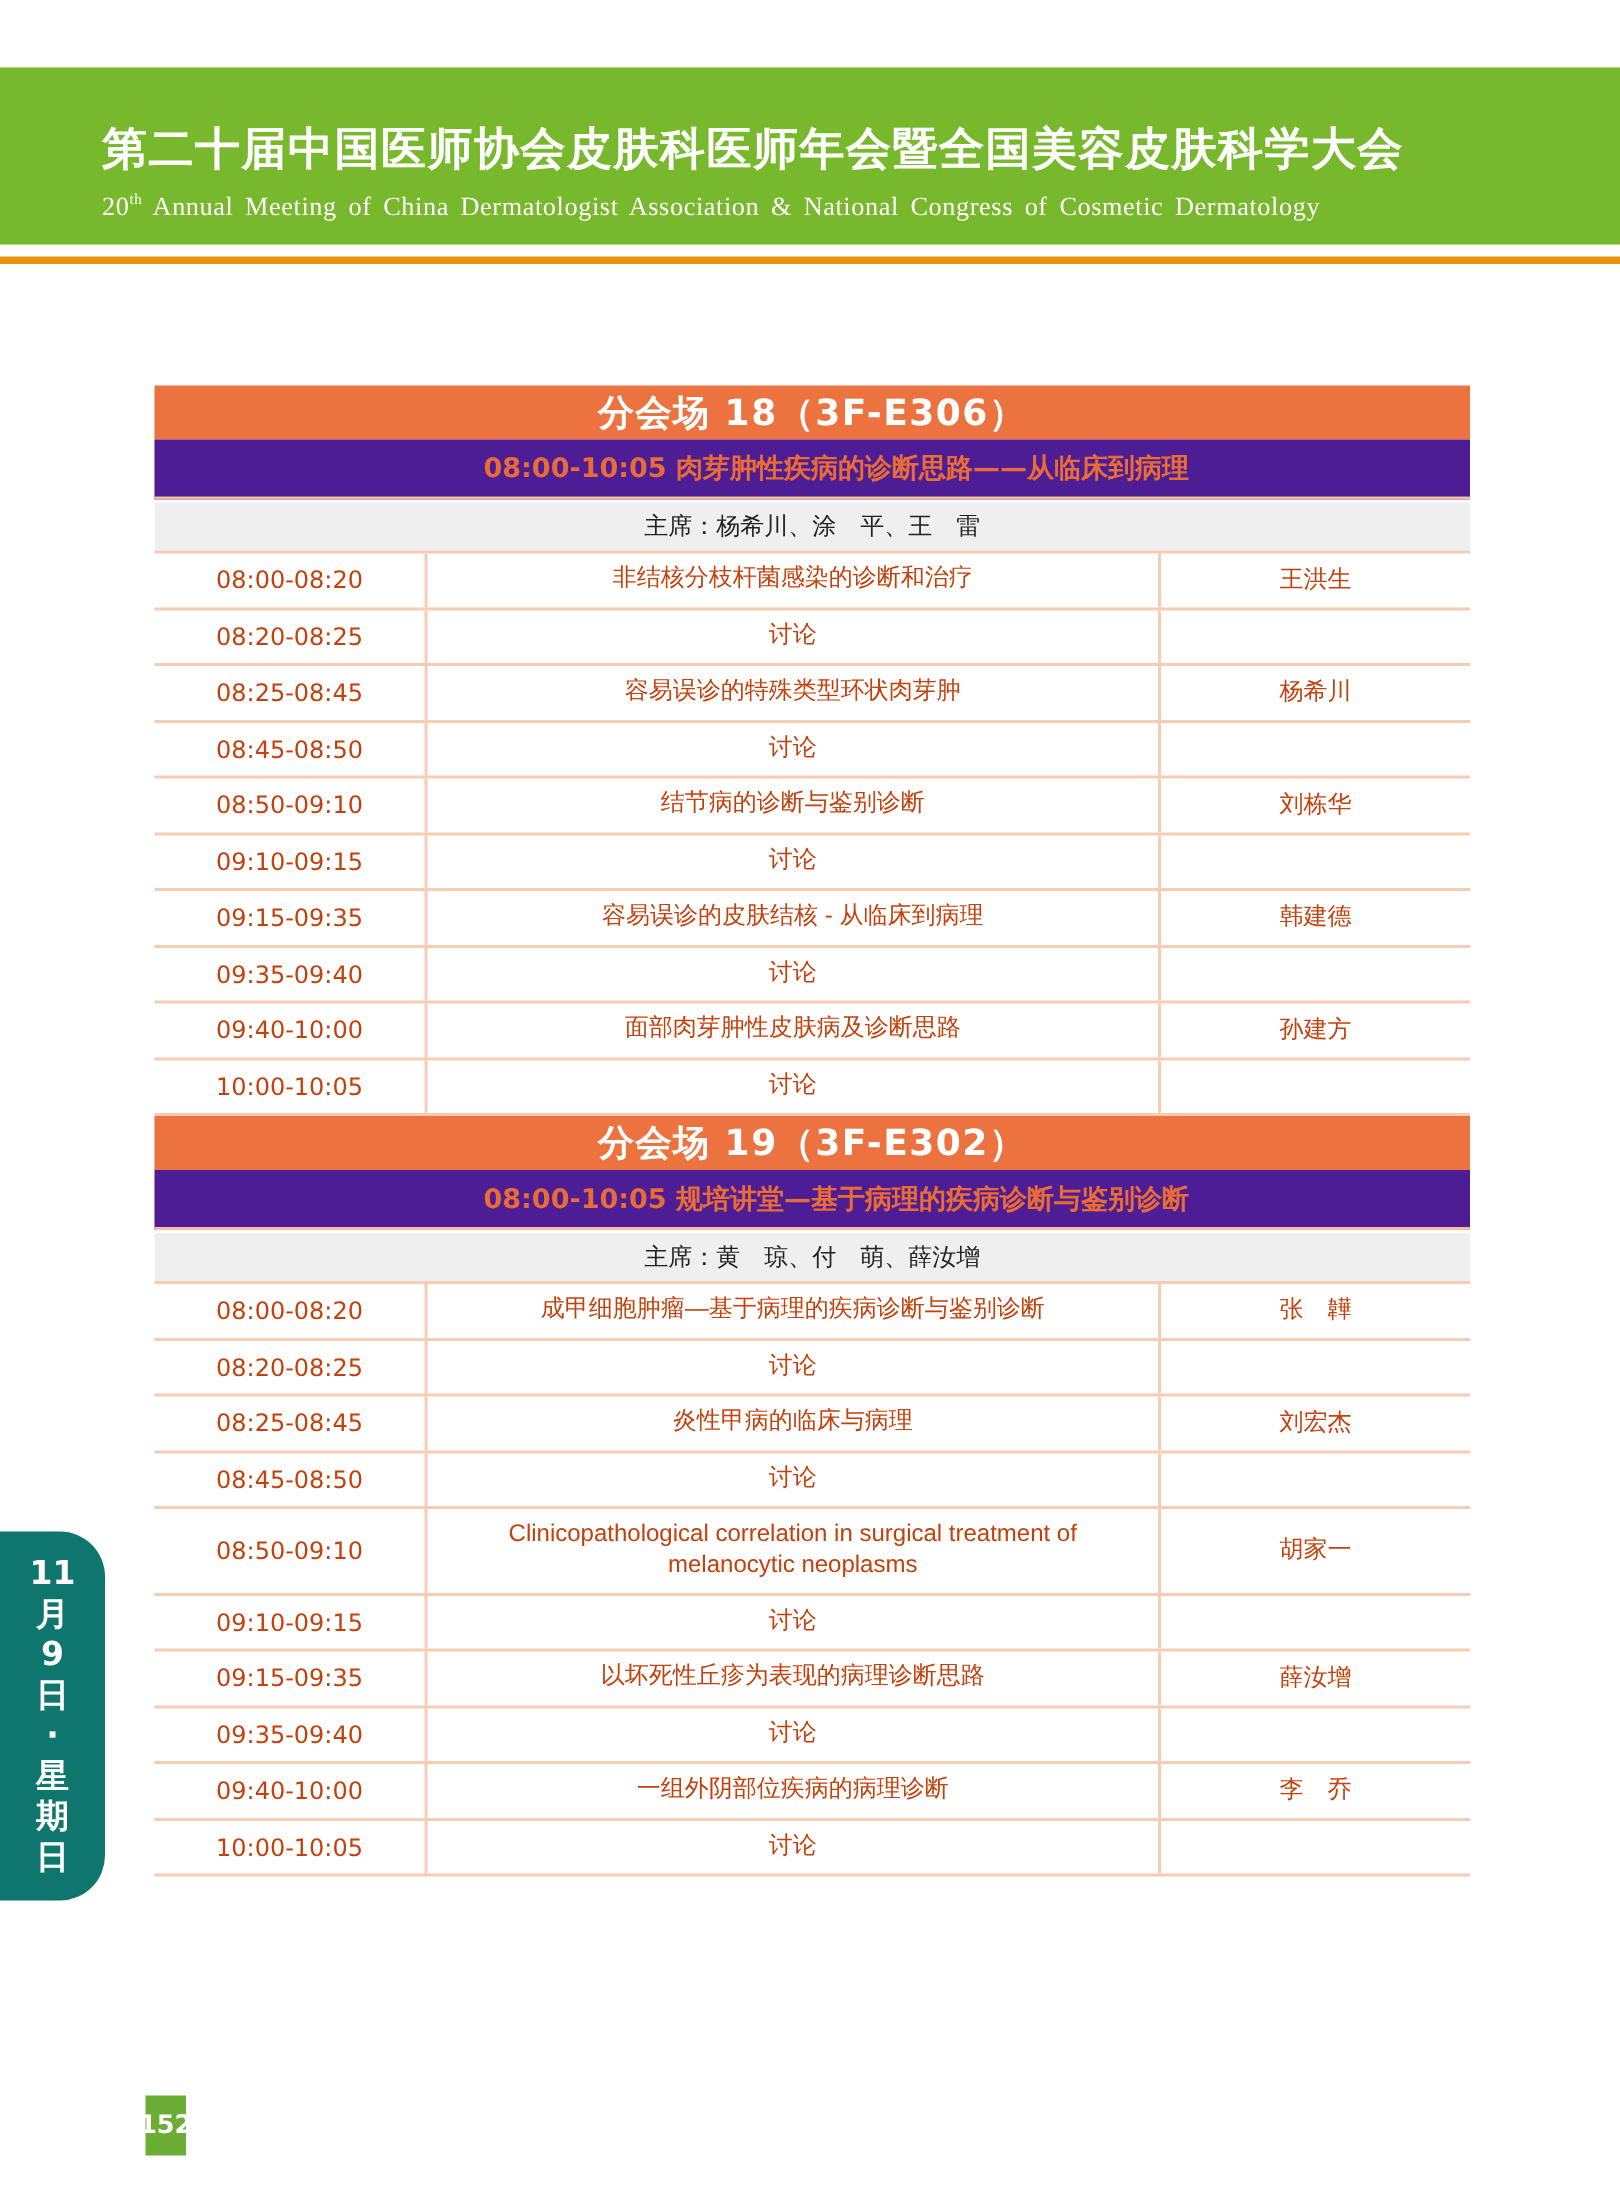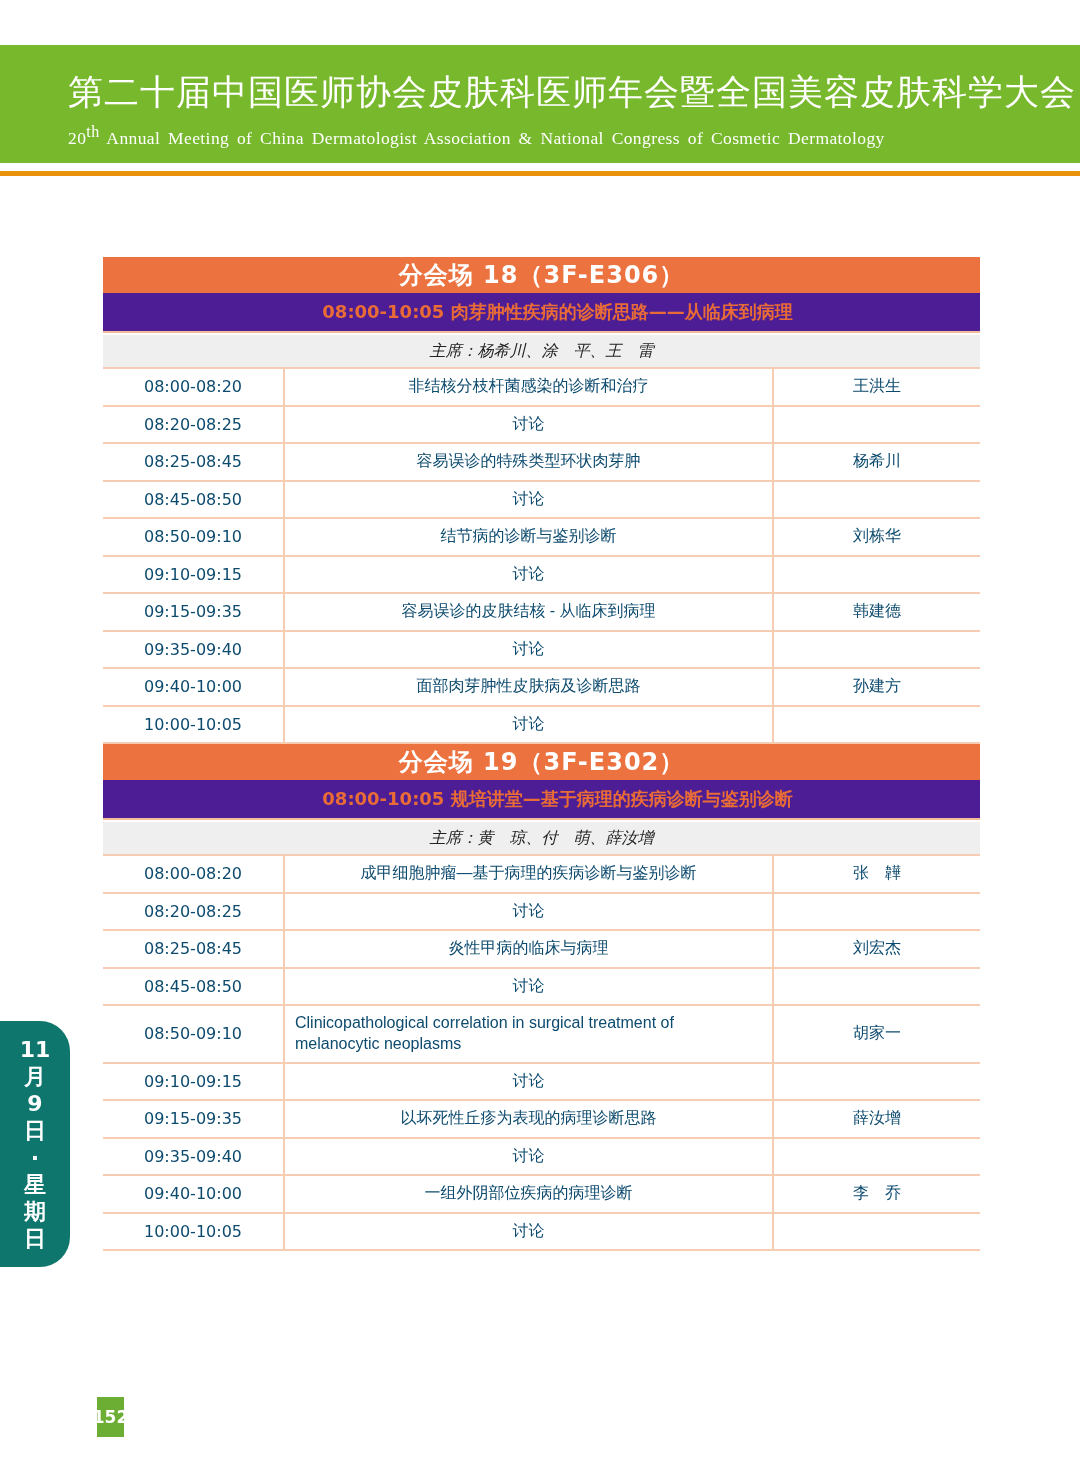--- a/index.html
+++ b/index.html
@@ -11,59 +11,59 @@
     color:#222;
     overflow:hidden;
   }
 
   
   .banner {
     position:absolute; top:45px; left:0; width:1080px; height:118px;
     background:#77B82D; color:#fff; padding-left:68px;
   }
   .banner-title {
-    margin-top:24px; font-size:35px; font-weight:normal; letter-spacing:1px;
+    margin-top:34px; font-size:30px; font-weight:bold; letter-spacing:1px;
     white-space:nowrap;
   }
   .banner-en {
     margin-top:7px; font-family:"Liberation Serif","DejaVu Serif",serif;
     font-size:17.5px; letter-spacing:.4px; word-spacing:3px; white-space:nowrap;
   }
-  .banner-en sup { font-size:16px; }
+  .banner-en sup { font-size:10px; }
   .accent-bar {
     position:absolute; top:171px; left:0; width:1080px; height:5px;
     background:#E9920E;
   }
 
   
   .content { position:absolute; left:103px; top:257px; width:877px; }
   .session-header {
     height:36px; background:#EC7340; color:#fff;
     font-size:24px; font-weight:bold; letter-spacing:1px;
     display:flex; align-items:center; justify-content:center;
   }
   .session-subtitle {
     height:40px; background:#4c1d95; border-bottom:2px solid #F3BD9C;
     color:#E96B36; font-size:18px; font-weight:bold;
     display:flex; align-items:center; justify-content:center;padding-left:32px;
   }
   .session-chairs {
     height:32px; margin-top:2px; background:#EFEFEF;
     font-size:16px; color:#222;
-    display:flex; align-items:center; justify-content:center;font-style:italic;
+    display:flex; align-items:center; justify-content:center;
   }
   .session-rows { border-top:2px solid #F6CDB2; }
   .session-row {
     display:flex; align-items:stretch;
     min-height:37.5px; border-bottom:2px solid #F6CDB2;
   }
   .session-row.tall { min-height:57.5px; }
   .cell {
     display:flex; align-items:center; justify-content:center;
-    font-size:16px; color:#0c4a6e;
+    text-align:center; font-size:16px; color:#c2410c;
   }
   .cell.time { width:180px; }
   .cell.topic {
     flex:1; border-left:2px solid #F6CDB2; border-right:2px solid #F6CDB2;
     padding:2px 10px; line-height:1.3;
     font-family:"Liberation Sans","DejaVu Sans",sans-serif;
   }
   .cell.speaker { width:206px; }
 
   

